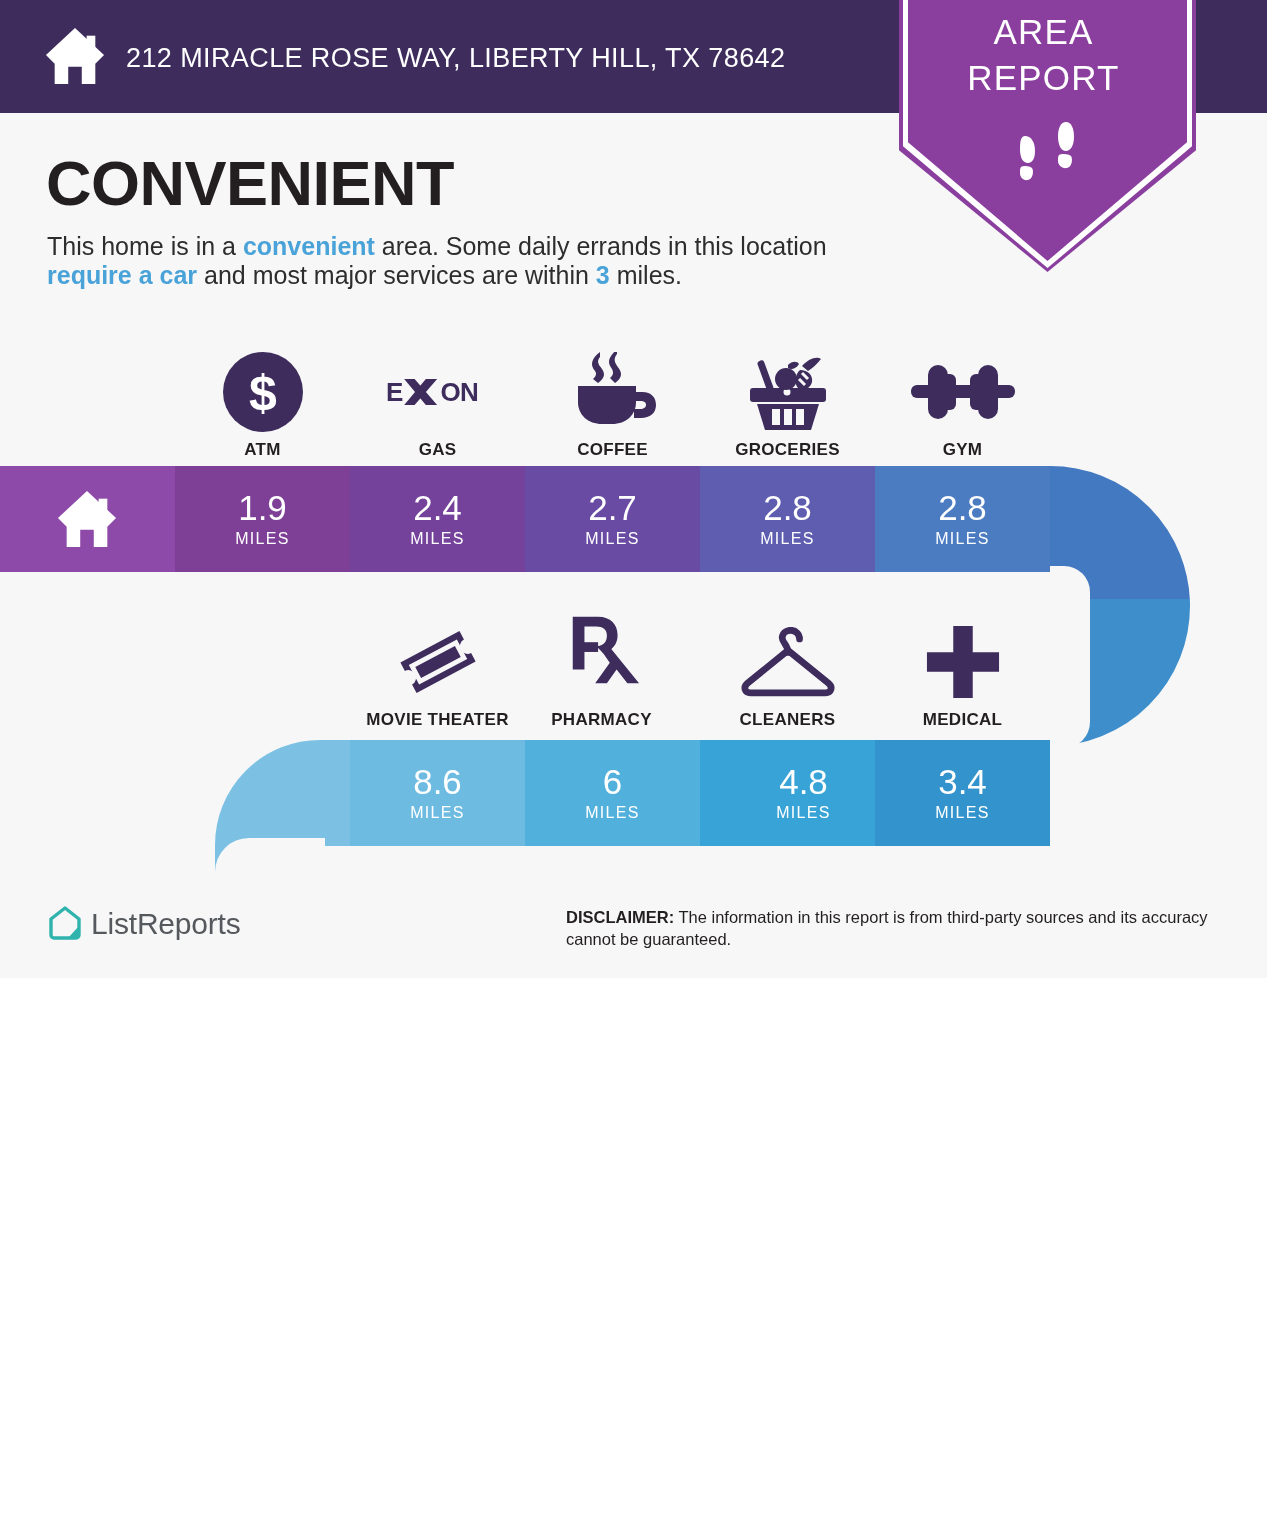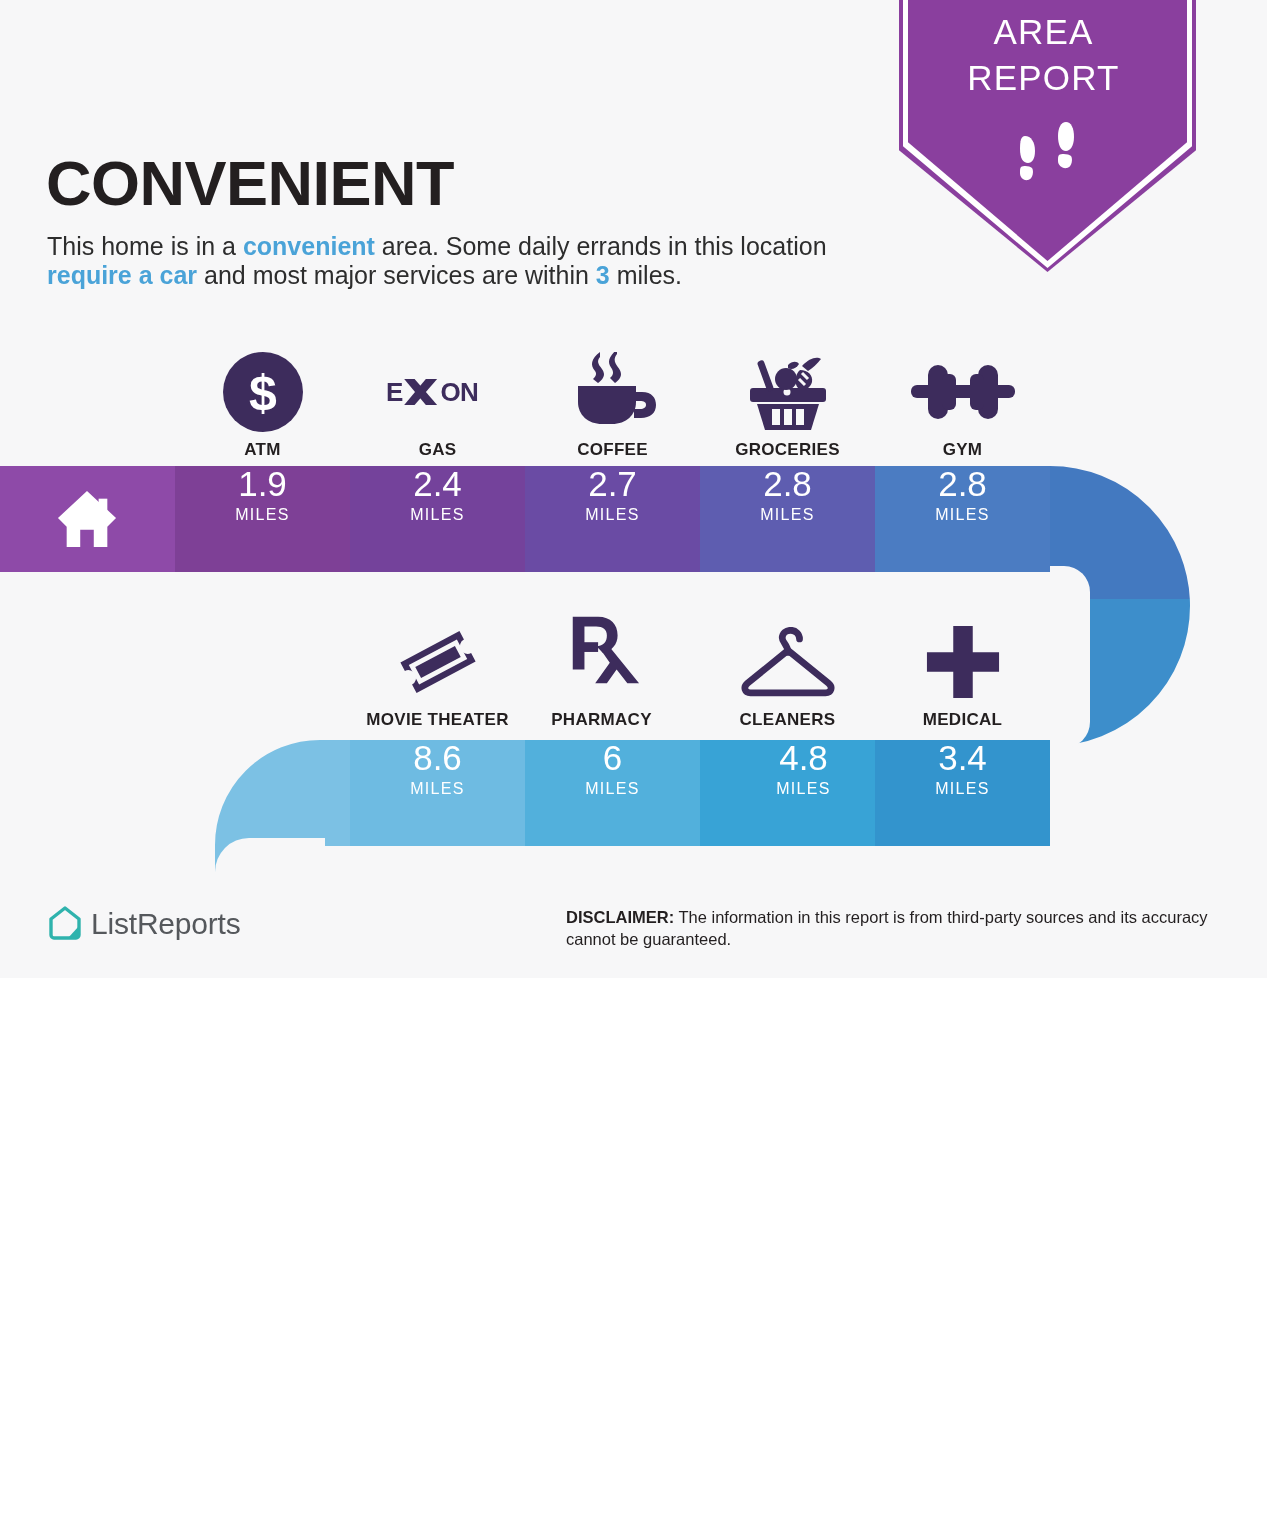--- a/index.html
+++ b/index.html
@@ -113,21 +113,21 @@
     white-space:nowrap; margin-top:6px;
   }
 
   
   #snake { position:absolute; left:0; top:0; width:1267px; height:978px; z-index:1; }
 
   .dist-cell {
     position:absolute;
     width:175px; height:106px;
     display:flex; flex-direction:column;
-    align-items:center; 
+    align-items:center; justify-content:center;
     color:#ffffff;
     z-index:3;
   }
   .dist-num { font-size:35px; font-weight:400; line-height:1; }
   .dist-unit { font-size:16px; font-weight:400; letter-spacing:1.3px; margin-top:5px; }
 
   
   #footer-logo {
     position:absolute; left:48px; top:905px;
     display:flex; align-items:flex-end; gap:9px;
@@ -141,20 +141,27 @@
     font-size:16.5px; line-height:1.35; color:#231f20;
     z-index:4;
   }
   #disclaimer b { font-weight:700; }
 </style>
 </head>
 <body>
 
 <div id="page">
 
+  <div id="header">
+    <svg id="home-badge-icon" viewBox="0 0 64 62">
+      <path d="M32 2 L62 30 L53 39 L53 60 L39 60 L39 42 L25 42 L25 60 L11 60 L11 39 L2 30 Z" fill="#ffffff"></path>
+      <rect x="44" y="10" width="9" height="14" fill="#ffffff"></rect>
+    </svg>
+    <div id="header-address">212 MIRACLE ROSE WAY, LIBERTY HILL, TX 78642</div>
+  </div>
 
   <div id="area-badge">
     <div class="shape"></div>
     <div class="white-frame"></div>
     <div class="inner-shape"></div>
     <div id="badge-title">
       <span>AREA</span>
       <span class="l2">REPORT</span>
     </div>
     <svg id="footprints" viewBox="0 0 74 68">

